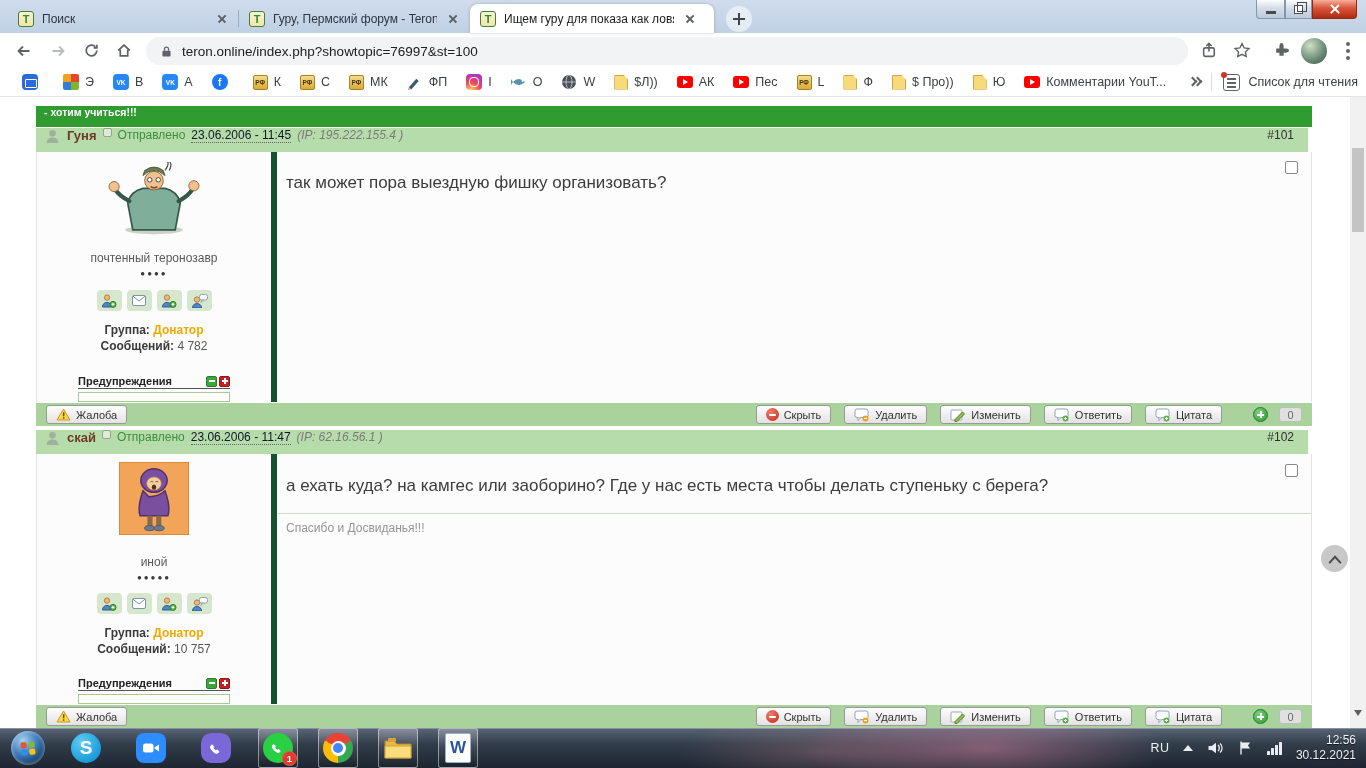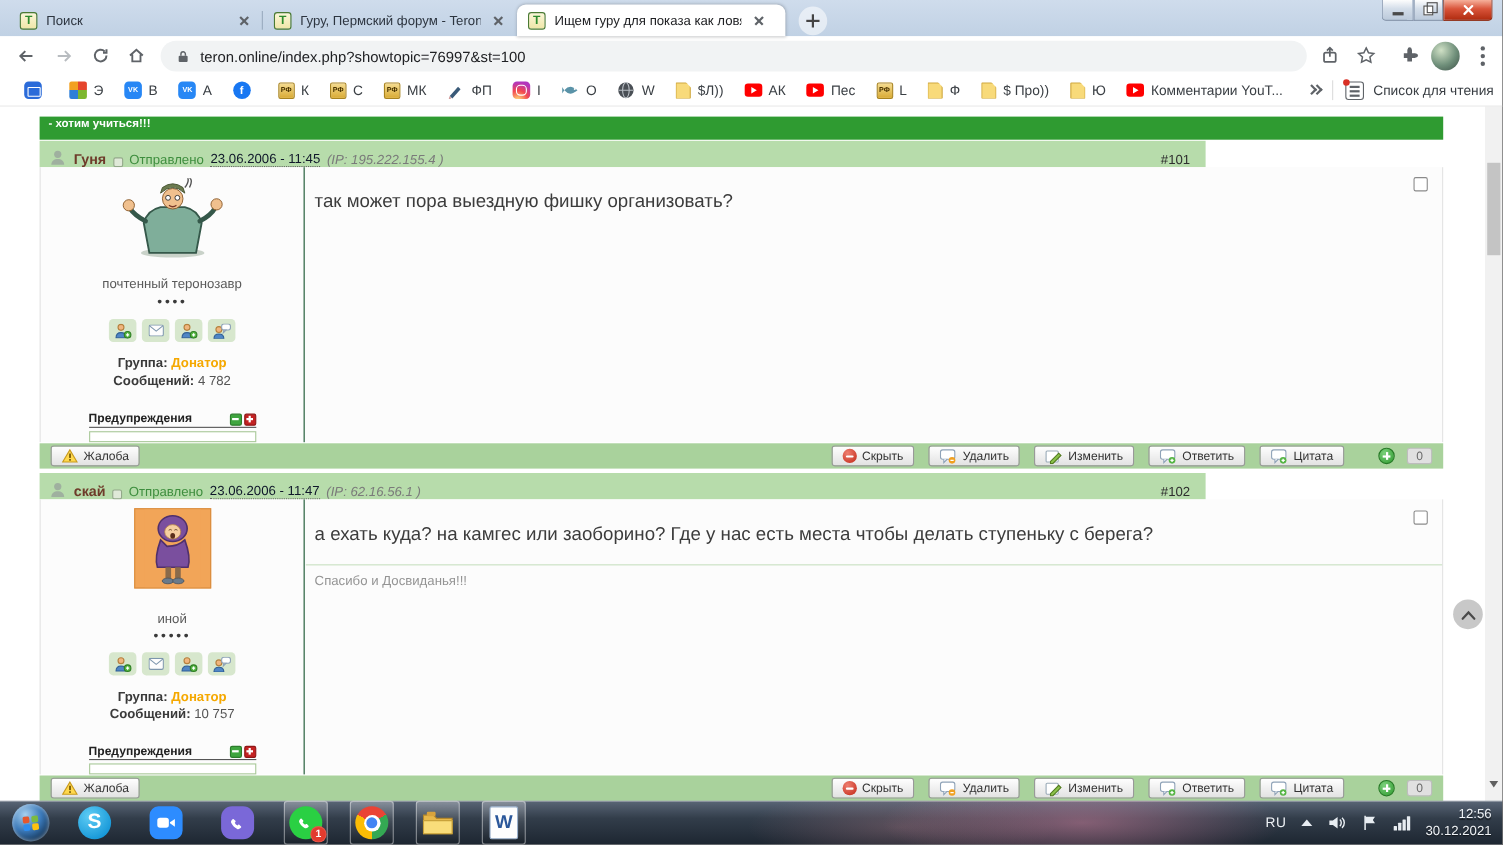--- a/index.html
+++ b/index.html
@@ -85,31 +85,31 @@
   .rl-ic::before{content:"";position:absolute;left:2.5px;top:3.5px;width:9px;height:1.5px;background:#5f6368;
     box-shadow:0 4px 0 #5f6368,0 8px 0 #5f6368;}
   .rl-ic::after{content:"";position:absolute;left:-3px;top:-3px;width:6px;height:6px;border-radius:50%;background:#d93025;}
 
   
   .page{position:absolute;left:0;top:97px;width:1350px;height:631px;background:#fff;}
   .topicbar{position:absolute;left:36px;top:9px;width:1276px;height:21px;background:#2f9b31;
     color:#fff;display:flex;align-items:baseline;padding:0 8px;gap:6px;}
   .ttl1{font-size:14px;font-weight:bold;line-height:21px;}
   .ttl2{font-size:10.5px;font-weight:bold;}
-  .phead{position:absolute;left:36px;width:1060px;height:24px;background:#b7dcab;
-    display:flex;align-items:flex-end;padding:0 8px;gap:6px;font-size:12px;}
+  .phead{position:absolute;left:36px;width:1272px;height:24px;background:#b7dcab;
+    display:flex;align-items:flex-start;padding:0 8px;gap:6px;font-size:12px;}
   .pname{font-weight:bold;font-size:13px;color:#6e3b2a;}
   .miniic{width:9px;height:9px;background:#dfe9d8;border:1px solid #93a88a;border-radius:2px;}
   .sent{color:#3e8e3e;}
   .pdate{color:#0f172a;border-bottom:1px dotted #666;}
   .pip{color:#7a7a7a;font-style:italic;}
   .pnum{position:absolute;right:14px;color:#2f2f2f;font-size:12px;}
   .pbody{position:absolute;left:36px;width:1276px;height:250px;background:#fcfcfc;
     border-left:1px solid #e3e3e3;border-right:1px solid #e3e3e3;}
-  .sidebar{position:absolute;left:0;top:0;width:240px;height:100%;border-right:1px solid #14532d;
+  .sidebar{position:absolute;left:0;top:0;width:240px;height:100%;border-right:6px solid #14532d;
     display:flex;flex-direction:column;align-items:center;}
   .content{position:absolute;left:241px;top:0;right:0;height:100%;}
   .rank{font-size:12px;color:#5a5a5a;}
   .pips{font-size:8px;letter-spacing:2px;color:#3a3a3a;}
   .ubtns{display:flex;gap:5px;}
   .ubtn{width:25px;height:21px;background:#d7e7cd;border-radius:4px;display:flex;align-items:center;justify-content:center;}
   .urow{font-size:12px;color:#555;}
   .urow b{color:#3a3a3a;}
   .donator{color:#f5a800;font-weight:bold;}
   .warnbox{width:152px;}

